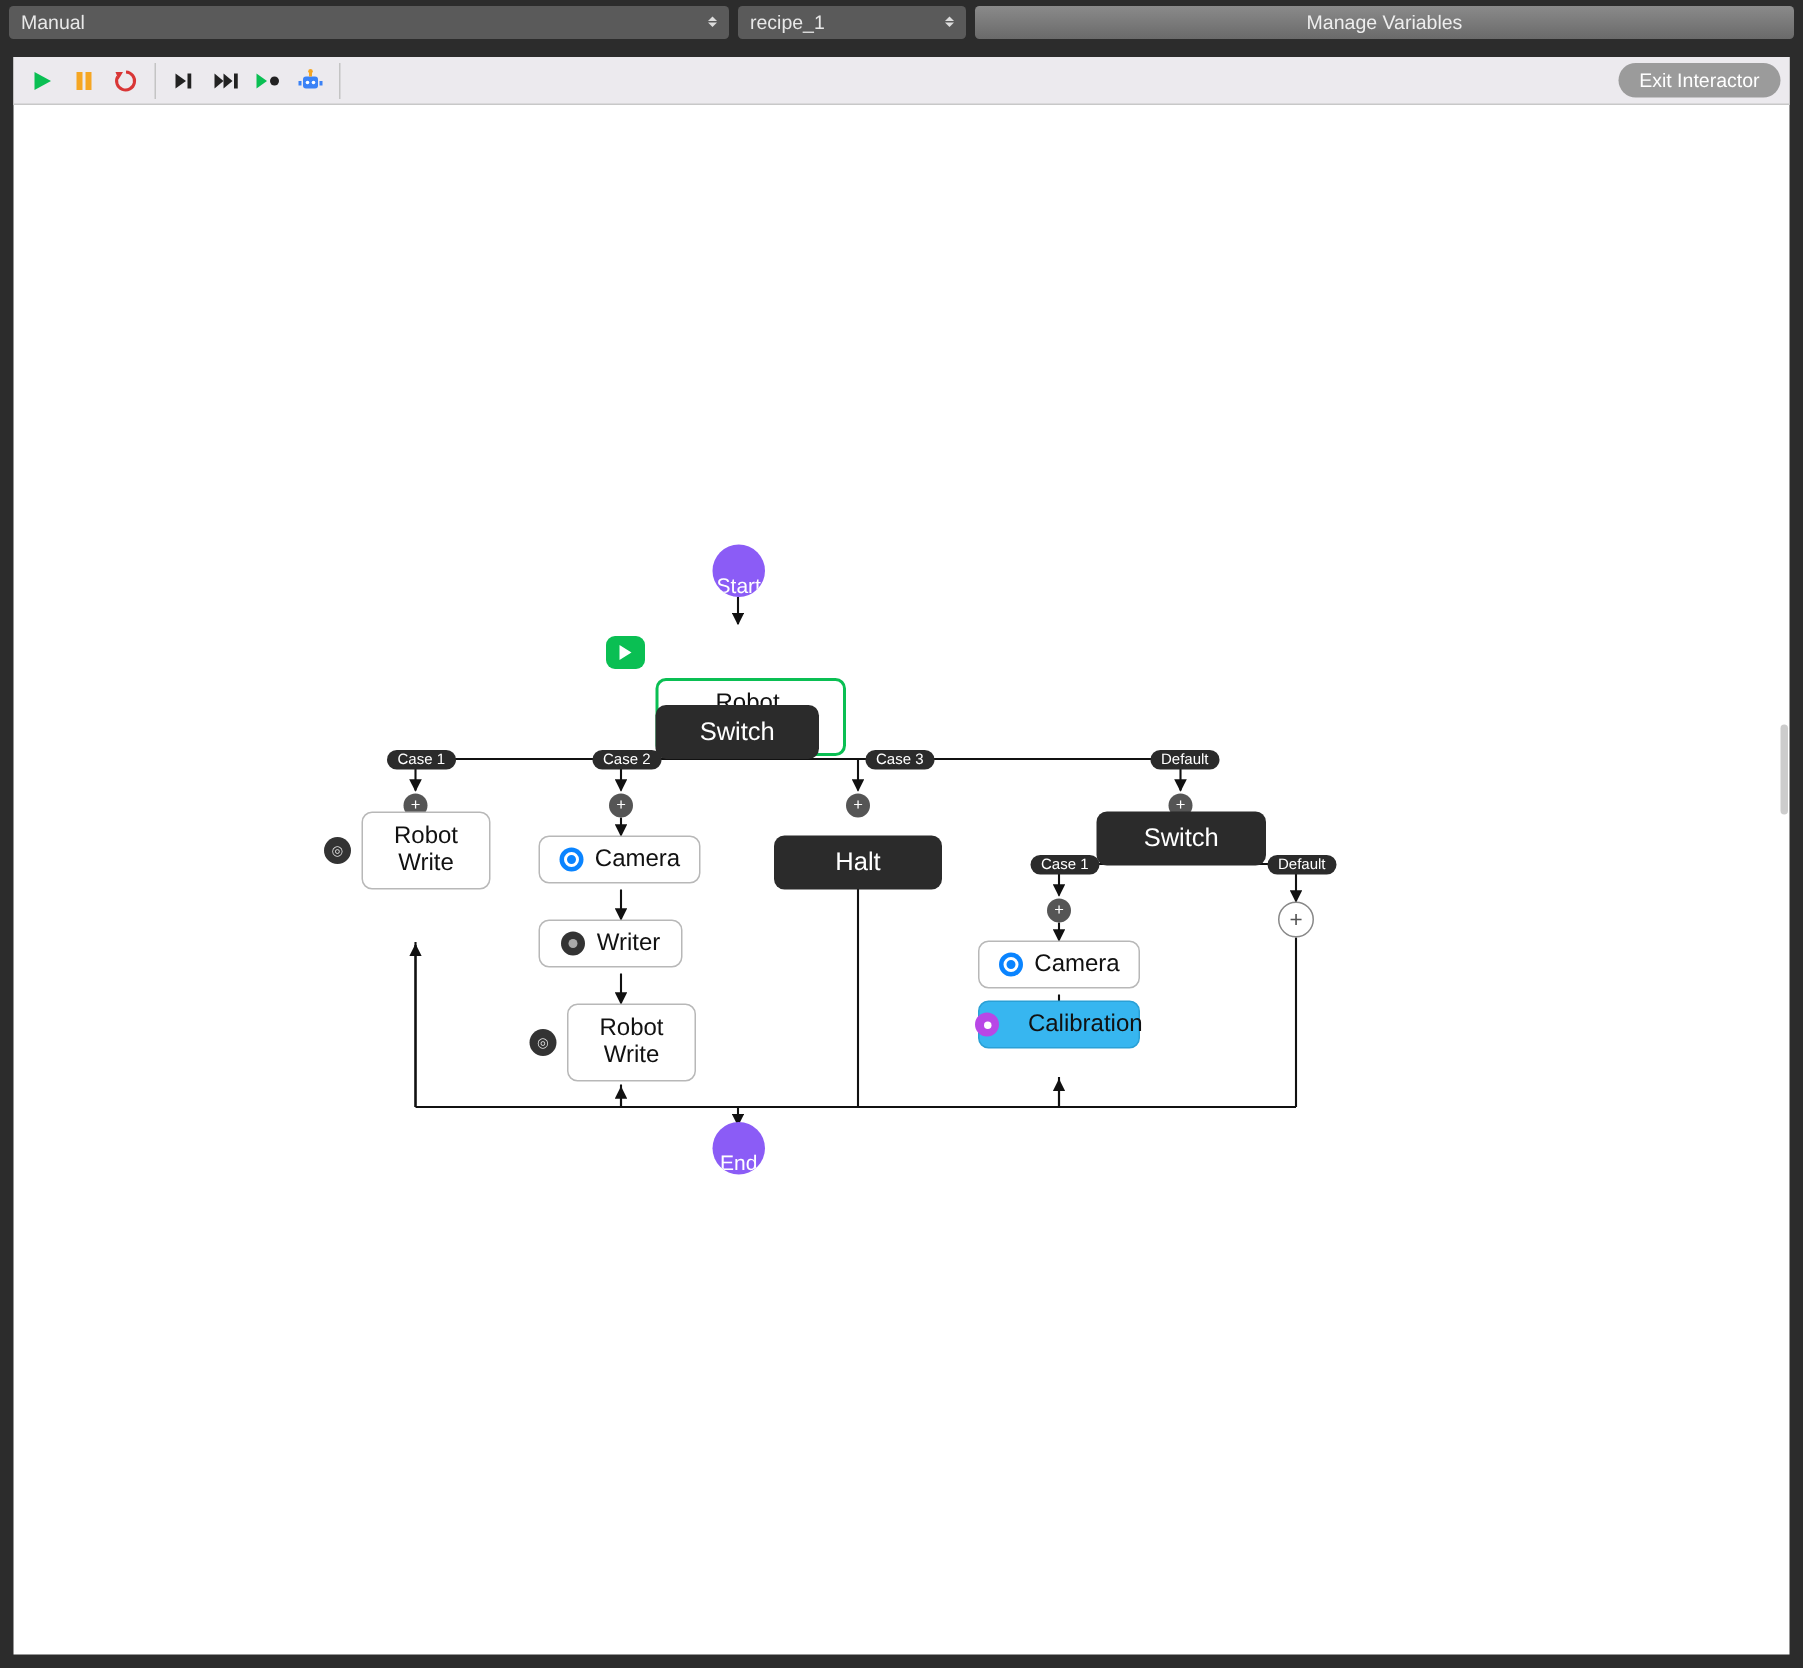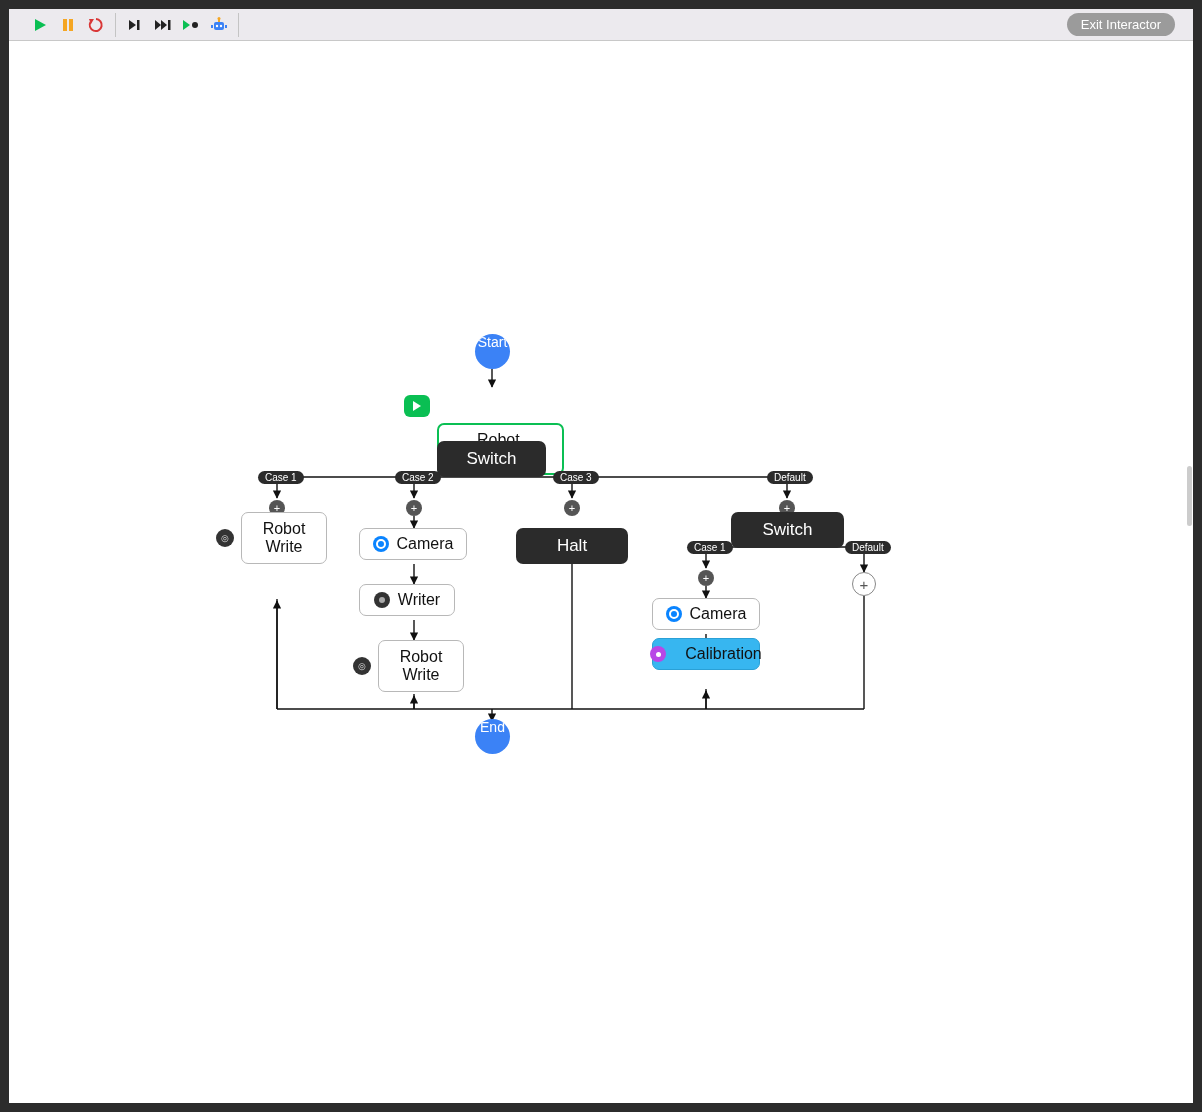--- a/index.html
+++ b/index.html
@@ -30,41 +30,41 @@
   }
 
   
   .workarea { flex:1; background:#2c2c2c; padding:9px; position:relative; }
   .canvas-frame { width:100%; height:100%; background:#fff; position:relative; }
 
   
   .toolbar {
     position:absolute; top:0; left:0; right:0; height:32px;
     background:#eceaee; border-bottom:1px solid #c8c8c8;
-    display:flex; align-items:center; padding:0 18px; gap:2px;
+    display:flex; align-items:center; padding:0 6px; gap:2px;
   }
   .tb-btn {
     width:26px; height:26px; border:none; background:transparent; border-radius:3px;
     display:flex; align-items:center; justify-content:center; cursor:pointer;
   }
   .tb-sep { width:1px; height:24px; background:#c4c4c4; margin:0 4px; }
   .exit-btn {
     margin-left:auto; padding:4px 14px; background:#9b9b9b; color:#fff;
     border:none; border-radius:14px; font-size:13px; cursor:pointer;
   }
 
   
   .canvas { position:absolute; top:32px; left:0; right:0; bottom:0; overflow:hidden; }
   svg.graph { position:absolute; top:0; left:0; width:100%; height:100%; }
 
   
   .node { position:absolute; }
   .circle-node {
-    width:35px; height:35px; border-radius:50%; background:#3b82f6; color:#fff;
-    display:flex; align-items:flex-start; justify-content:center; font-size:14px;
+    width:35px; height:35px; border-radius:50%; background:#8b5cf6; color:#fff;
+    display:flex; align-items:flex-end; justify-content:center; font-size:14px;
     overflow:hidden;
   }
   .play-badge {
     width:26px; height:22px; background:#0abf53; border-radius:6px;
     display:flex; align-items:center; justify-content:center;
   }
   .play-badge::after {
     content:""; display:block; width:0; height:0;
     border-left:8px solid #fff; border-top:5px solid transparent; border-bottom:5px solid transparent;
   }
@@ -111,20 +111,31 @@
   
   .vscroll { position:absolute; right:1px; top:40%; width:5px; height:60px; background:#ccc; border-radius:3px; }
 
   .multiline { text-align:center; line-height:1.1; }
 </style>
 </head>
 <body>
 
 <div class="app">
 
+  <div class="topbar">
+    <div class="dropdown dd-mode">
+      <span>Manual</span>
+      <span class="chev"></span>
+    </div>
+    <div class="dropdown dd-recipe">
+      <span>recipe_1</span>
+      <span class="chev"></span>
+    </div>
+    <button class="manage-btn">Manage Variables</button>
+  </div>
 
   <div class="workarea">
     <div class="canvas-frame">
 
       <div class="toolbar">
         <button class="tb-btn">
           <svg width="14" height="14">
               <polygon points="2,1 13,7 2,13" fill="#0abf53"></polygon>
             </svg>
         </button>
@@ -239,21 +250,21 @@
         <div class="node control-node" style="left:428px; top:400px; width:109px;">
           <span>Switch</span>
         </div>
 
         <div class="case-label" style="left:249px; top:430px;">Case 1</div>
         <div class="plus-dot" style="left:260px; top:459px;">+</div>
 
         <div class="case-label" style="left:386px; top:430px;">Case 2</div>
         <div class="plus-dot" style="left:397px; top:459px;">+</div>
 
-        <div class="case-label" style="left:544px; top:430px;">Case 3</div>
+        <div class="case-label" style="left:568px; top:430px;">Case 3</div>
         <div class="plus-dot" style="left:555px; top:459px;">+</div>
 
         <div class="case-label" style="left:758px; top:430px;">Default</div>
         <div class="plus-dot" style="left:770px; top:459px;">+</div>
 
         <div class="node task-node" style="left:232px; top:471px; width:86px; height:52px;">
           <span class="task-icon rob outside"></span>
           <span class="multiline" style="white-space:pre;">Robot
 Write</span>
         </div>

